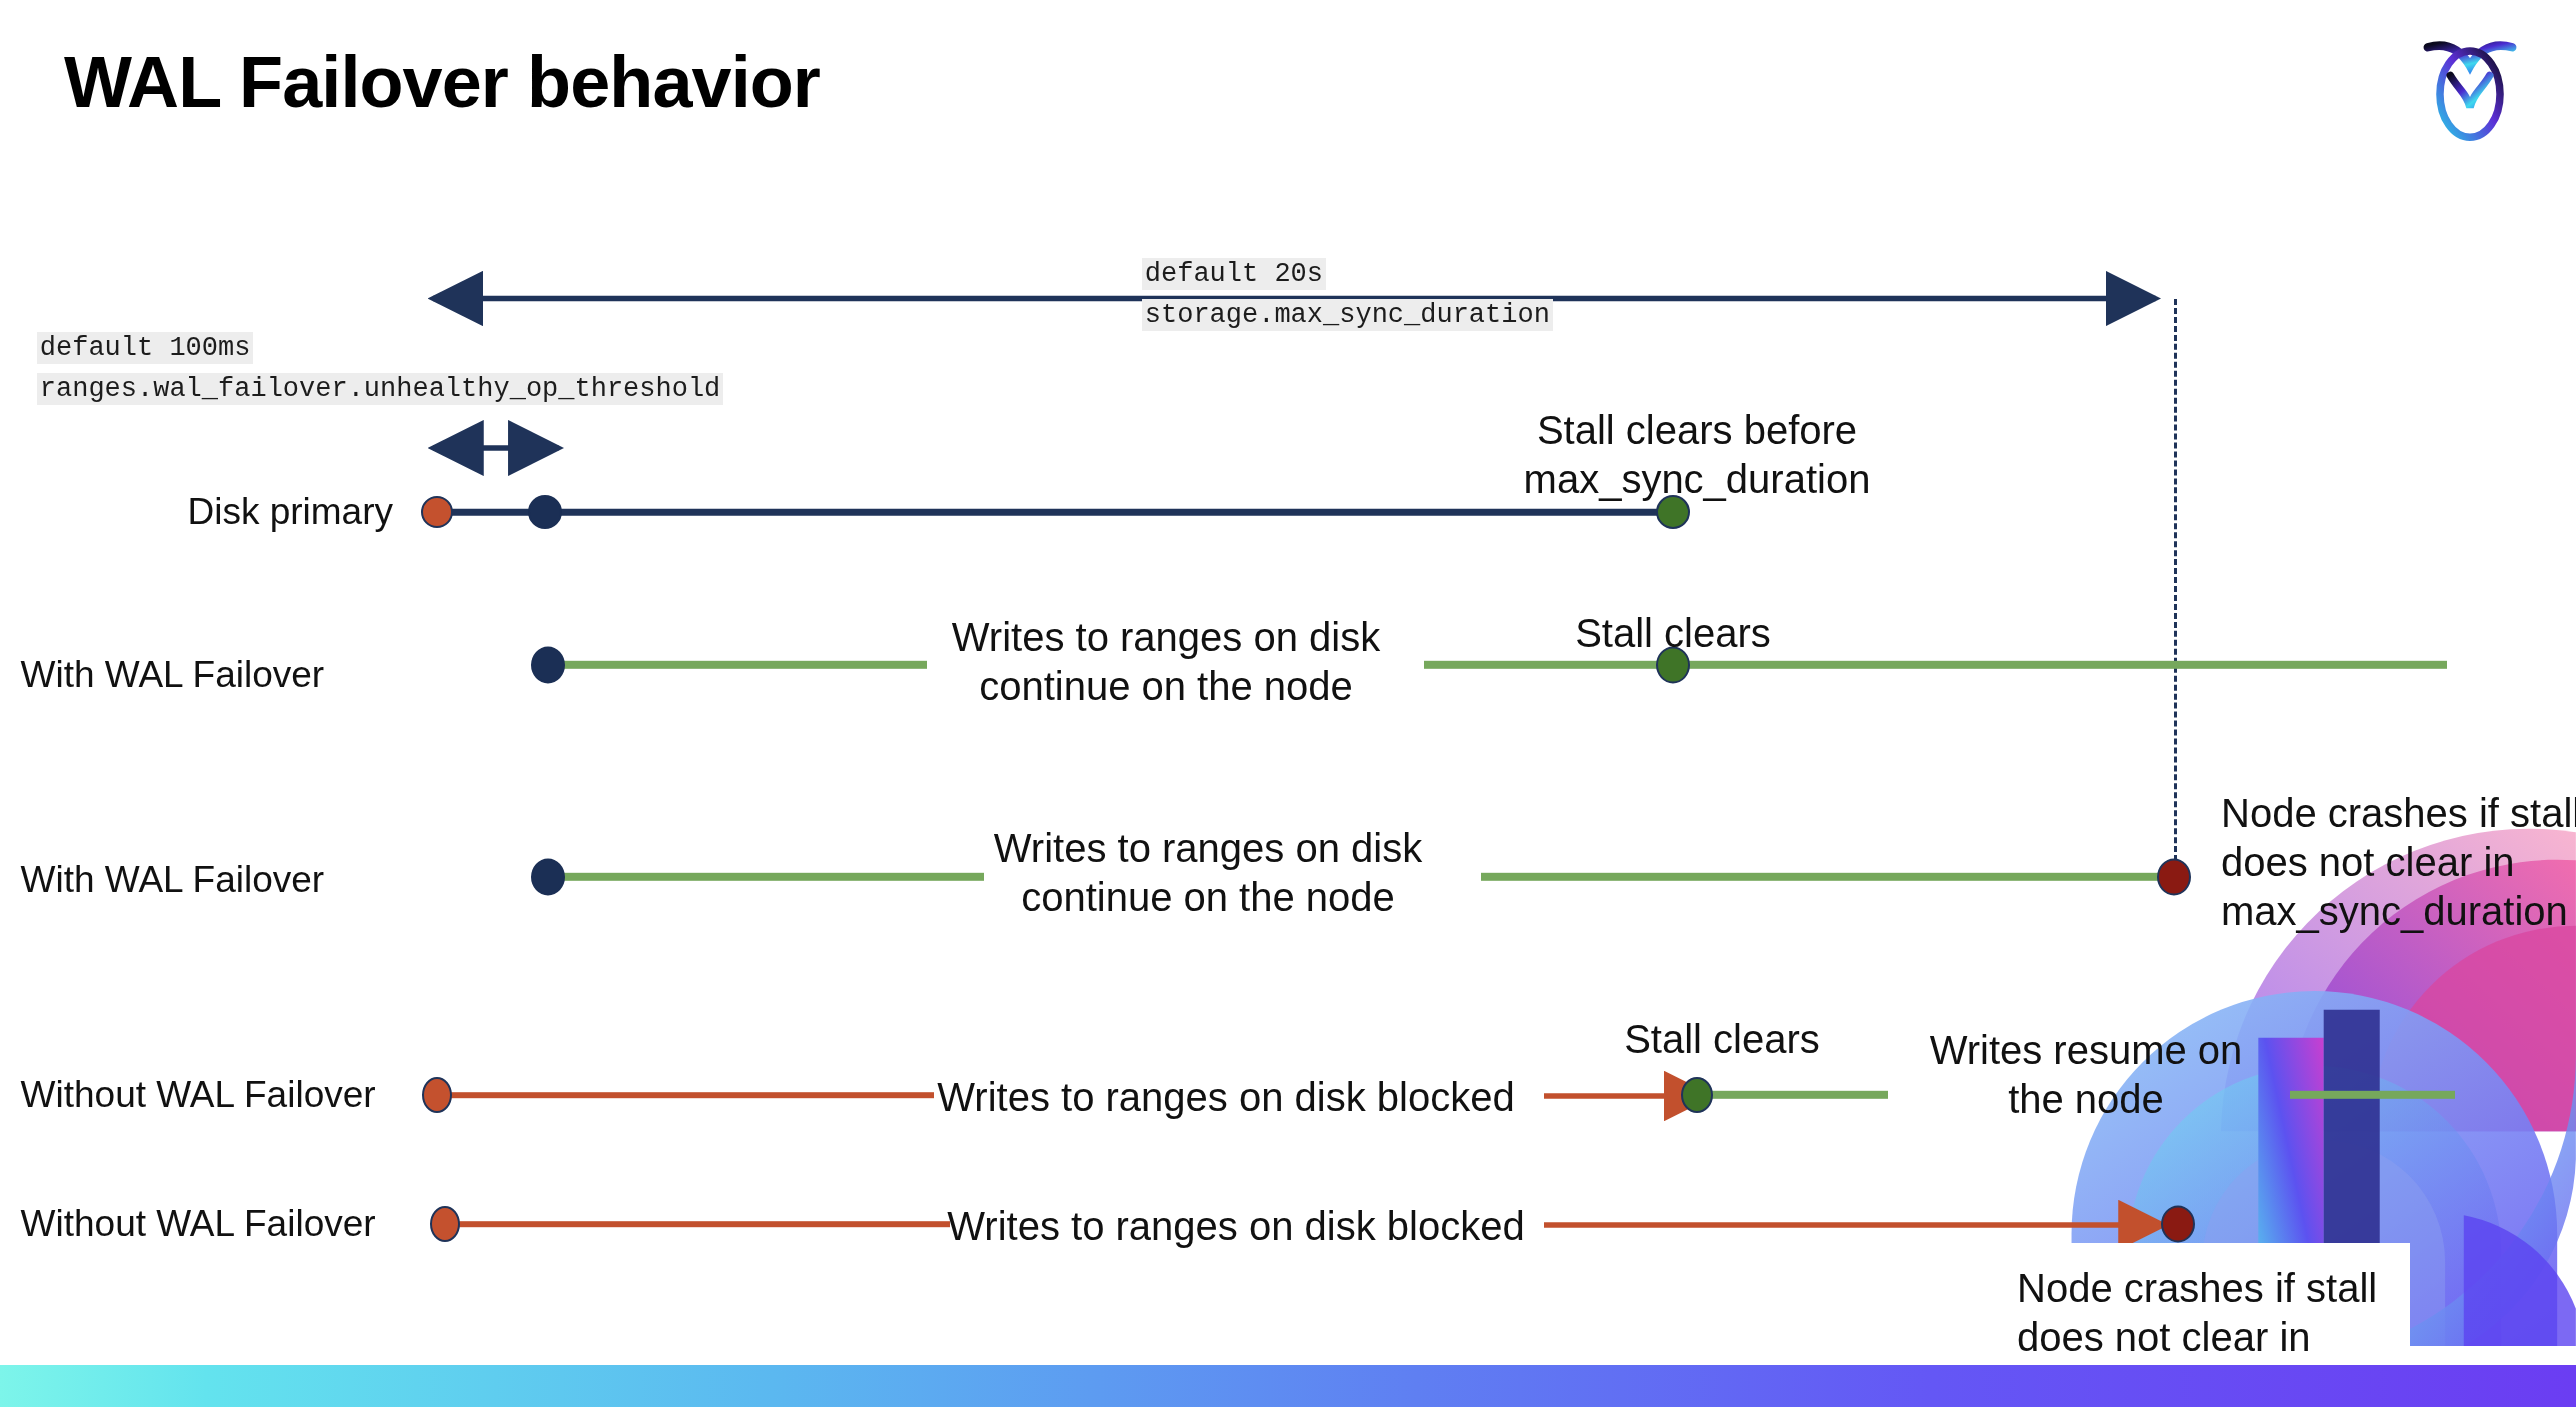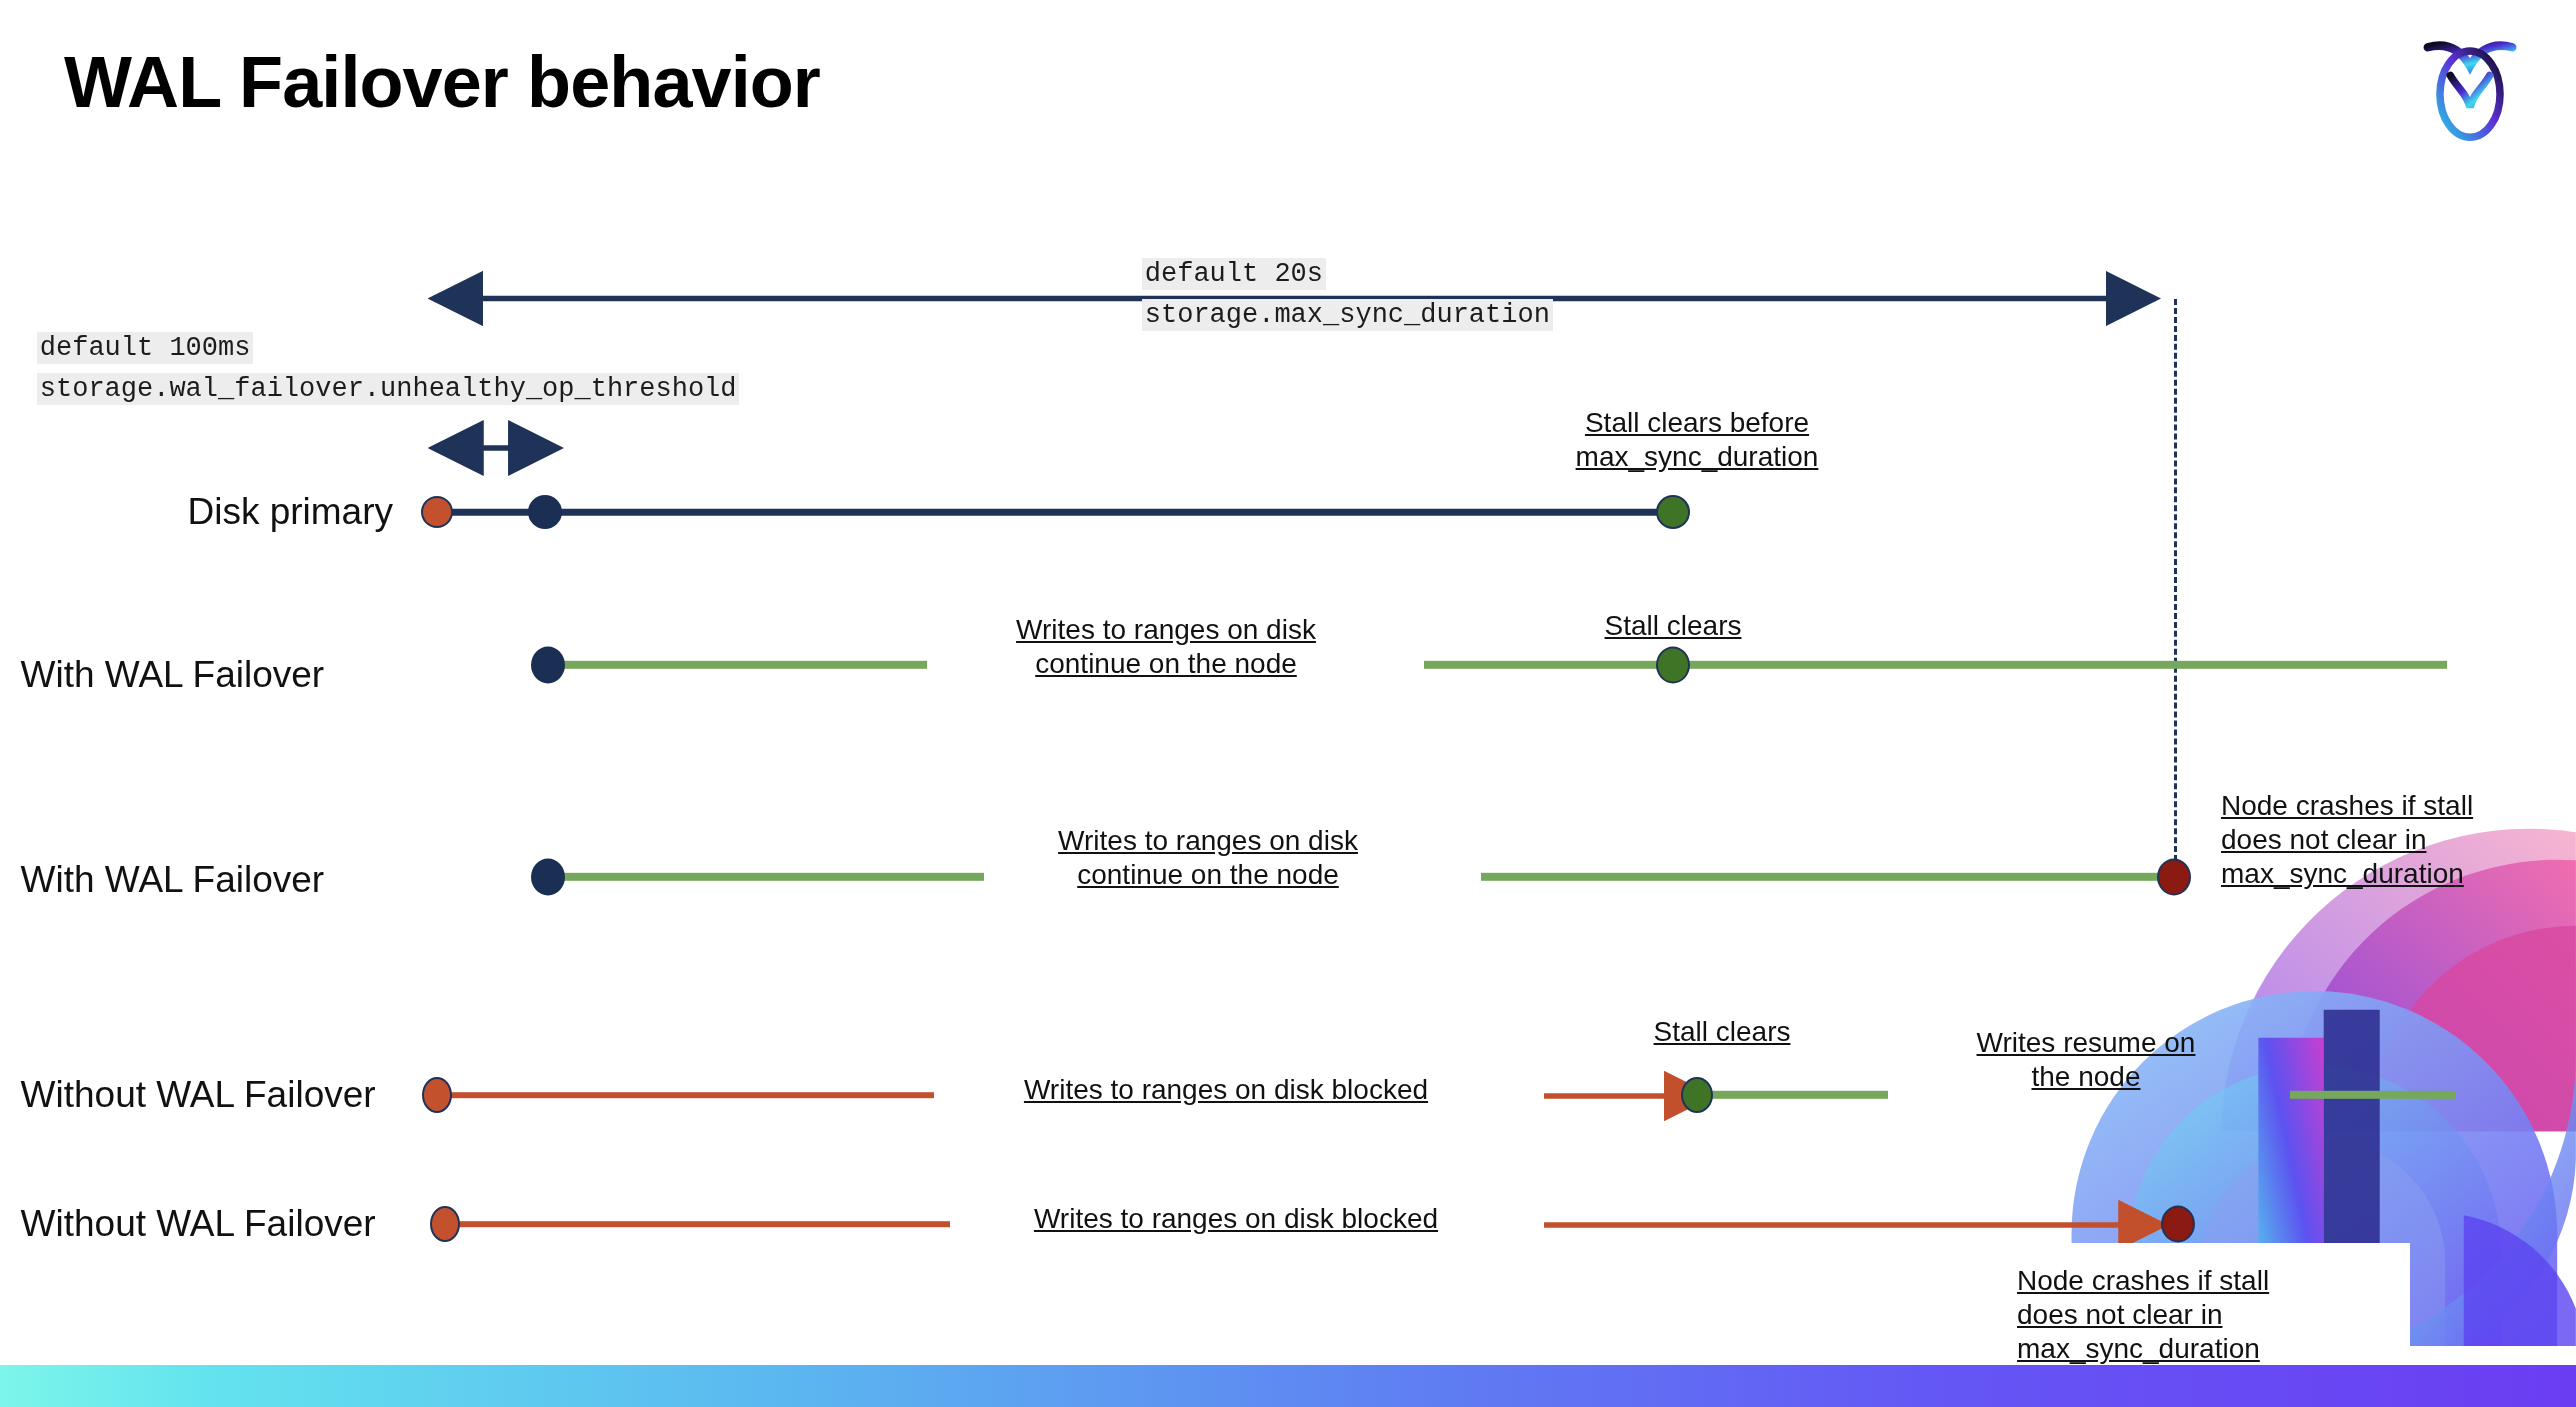--- a/index.html
+++ b/index.html
@@ -41,22 +41,22 @@
 
   
   .row-label{
     position:absolute;font-size:37px;color:#111;white-space:nowrap;
     transform:translateY(-50%);
   }
   .row-label.right{transform:translate(-100%,-50%);}
 
   
   .annot{
-    position:absolute;font-size:28px;line-height:1.22;color:#111;
-    text-align:center;white-space:pre-line;text-decoration:underline;
+    position:absolute;font-size:40px;line-height:1.22;color:#111;
+    text-align:center;white-space:pre-line;
   }
   .annot.c{transform:translateX(-50%);}
   .annot.l{text-align:left;}
 
   
   .seg{position:absolute;transform:translateY(-50%);}
   .seg.navy{background:#1f3359;}
   .seg.green{background:#76a85c;}
   .seg.red{background:#c2502d;}
 
@@ -164,21 +164,21 @@
       <line x1="14" y1="20" x2="1876" y2="20" stroke="#1f3359" stroke-width="6" marker-start="url(#mArrL)" marker-end="url(#mArrR)"></line>
     </svg>
 
     <div class="code-chip" style="left:1142px;top:254px;text-align:left;">
       <span>default 20s</span><br>
       <span>storage.max_sync_duration</span>
     </div>
 
     <div class="code-chip" style="left:37px;top:328px;text-align:left;">
       <span>default 100ms</span><br>
-      <span>storage.wal_failover.unhealthy_op_threshold</span>
+      <span>ranges.wal_failover.unhealthy_op_threshold</span>
     </div>
 
     <svg class="arrowsvg" style="left:422px;top:432px;width:159px;height:32px;" viewBox="0 0 170 34" width="159" height="32">
       <line x1="12" y1="17" x2="146" y2="17" stroke="#1f3359" stroke-width="6" marker-start="url(#mArrL)" marker-end="url(#mArrR)"></line>
     </svg>
 
     <div class="vdash" style="left:2174px;top:299px;height:580px;"></div>
 
     <div class="row-label right" style="left:393px;top:512px;">Disk primary</div>
 

